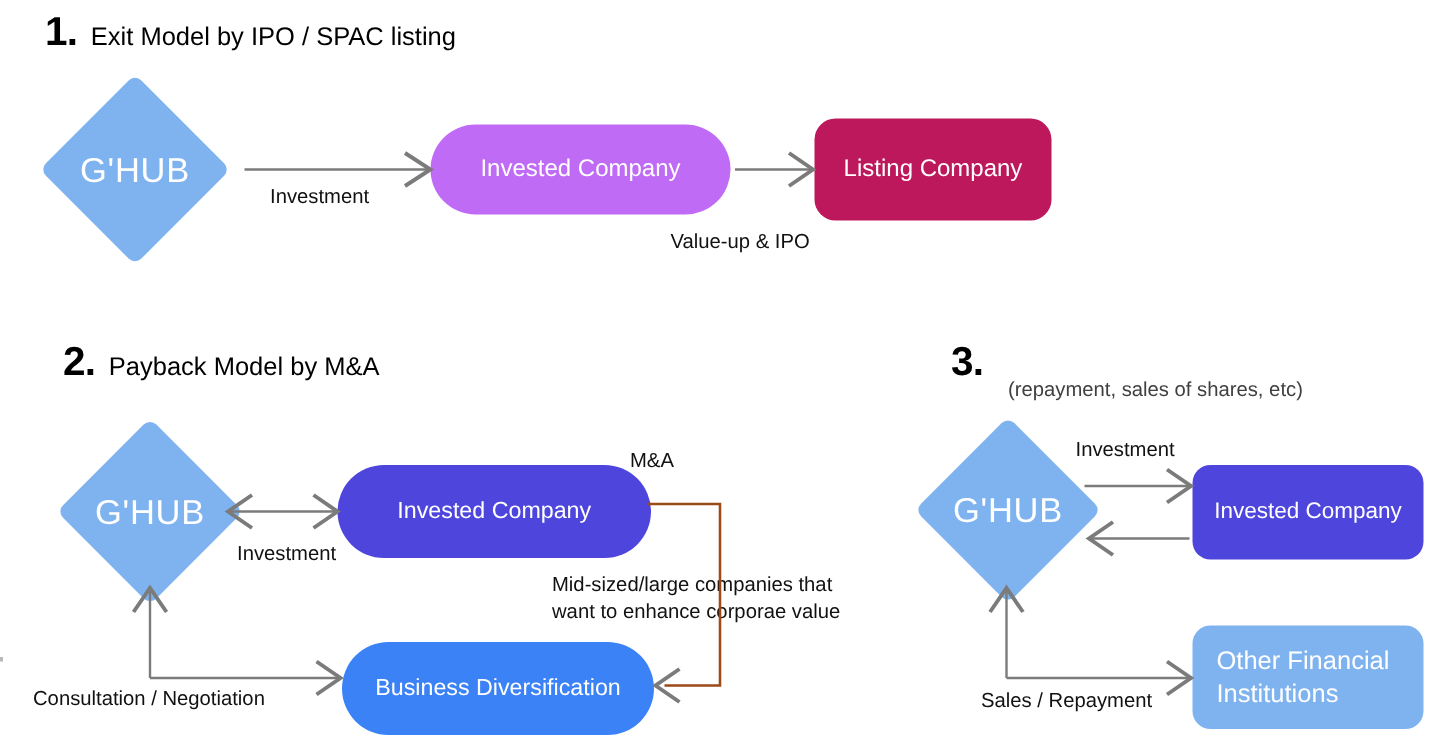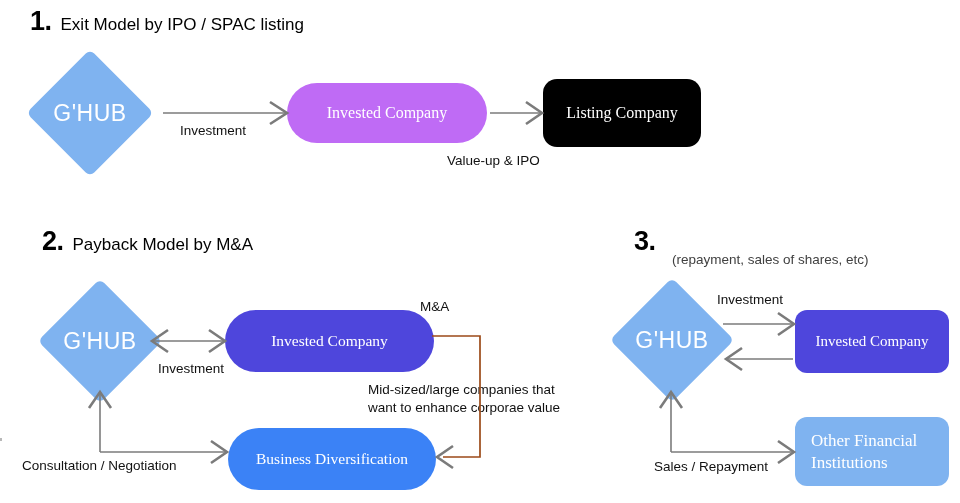--- a/index.html
+++ b/index.html
@@ -67,21 +67,20 @@
   }
   .node {
     position: absolute;
     display: flex;
     align-items: center;
     justify-content: center;
     color: #ffffff;
     text-align: left;
     line-height: 1.25;
     box-sizing: border-box;
-    font-family: Liberation Serif, serif;
   }
   .node.pill { border-radius: 999px; }
   .node.rounded { border-radius: 14px; }
   .node.rounded-sm { border-radius: 12px; }
 
   
   .edge-label {
     position: absolute;
     font-size: 13.5px;
     color: #111111;
@@ -137,21 +136,21 @@
   <div class="heading" style="left:30px; top:6px;">
     <span class="num">1.</span>
     <span class="htext">Exit Model by IPO / SPAC listing</span>
   </div>
 
   <div class="diamond" style="left:45px; top:68px; width:90px; height:90px;"></div>
   <div class="diamond-label" style="left:45px; top:68px; width:90px; height:90px;">G'HUB</div>
 
   <div class="node pill" style="left:287px; top:83px; width:200px; height:60px; background:#bf6bf5; font-size:16px;">Invested  Company</div>
 
-  <div class="node rounded" style="left:543px; top:79px; width:158px; height:68px; background:#000000; font-size:16px;">Listing Company</div>
+  <div class="node rounded" style="left:543px; top:79px; width:158px; height:68px; background:#be185d; font-size:16px;">Listing Company</div>
 
   <div class="edge-label" style="left:180px; top:123px;">Investment</div>
   <div class="edge-label" style="left:447px; top:153px;">Value-up &amp; IPO</div>
 
   <div class="heading" style="left:42px; top:226px;">
     <span class="num">2.</span>
     <span class="htext">Payback Model by M&amp;A</span>
   </div>
 
   <div class="diamond" style="left:56px; top:297px; width:88px; height:88px;"></div>

